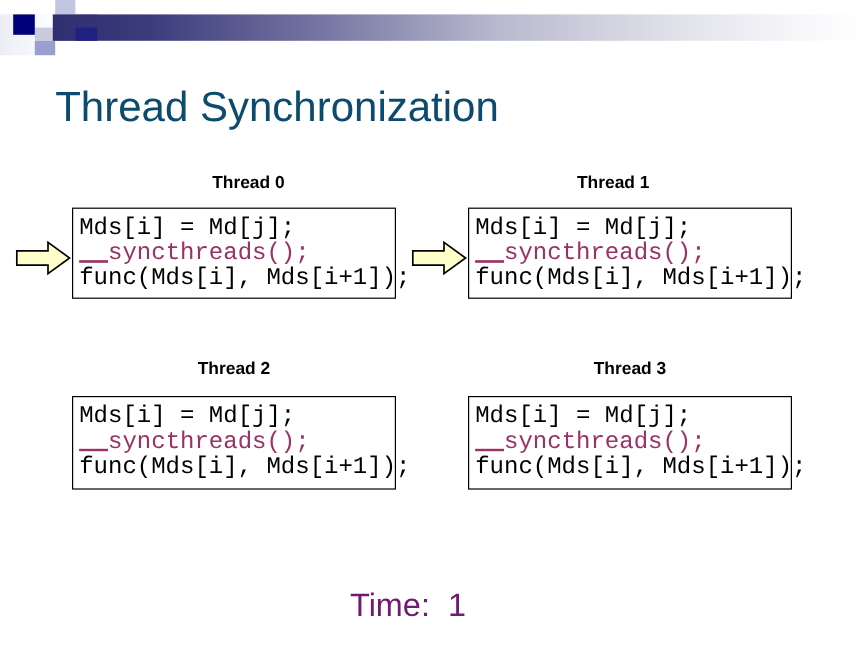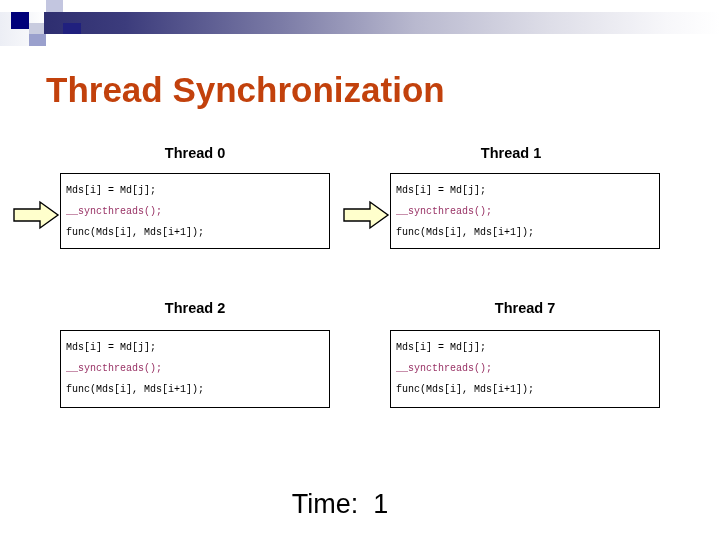--- a/index.html
+++ b/index.html
@@ -48,22 +48,22 @@
   #sq-lav-f     { left: 63px; top: 0px;  width: 18px; height: 12px; background: #ffffff; }
   #sq-lav-g     { left: 63px; top: 12px; width: 18px; height: 11px; background: #9fa4cf; }
   #sq-navy-h    { left: 63px; top: 23px; width: 18px; height: 11px; background: #20207e; }
 
   
   #page-title {
     position: absolute;
     left: 46px;
     top: 70px;
     font-size: 35px;
-    font-weight: 700;
-    color: #c2410c;
+    font-weight: 400;
+    color: #0c4a6e;
     letter-spacing: 0px;
     white-space: nowrap;
     font-family: "Liberation Sans", sans-serif;
   }
 
   
   .thread-label {
     position: absolute;
     font-size: 14.5px;
     font-weight: bold;
@@ -74,46 +74,47 @@
   }
   .code-box {
     position: absolute;
     box-sizing: border-box;
     border: 1.6px solid #000000;
     background: #ffffff;
     padding: 6px 0 6px 5px;
   }
   .code-line {
     font-family: "Liberation Mono", "DejaVu Sans Mono", monospace;
-    font-size: 10px;
+    font-size: 20px;
     line-height: 21px;
     color: #000000;
     white-space: pre;
   }
   .code-line.sync {
     color: #993366;
   }
   .code-line.sync .u {
+    text-decoration: underline;
     margin-top: 32px;
   }
 
   
   .arrow-icon {
     position: absolute;
   }
 
   
   #time-text {
     position: absolute;
     width: 680px;
     left: 0;
     top: 489px;
     text-align: center;
     font-size: 27px;
-    color: #000000;
+    color: #701a75;
     white-space: pre;
     font-family: "Liberation Sans", sans-serif;
   }
 </style>
 </head>
 <body>
 
 <div id="banner">
   <div class="sq" id="sq-fade"></div>
   <div class="sq" id="sq-lav-a"></div>
@@ -123,21 +124,21 @@
   <div class="sq" id="sq-lav-e"></div>
   <div class="sq" id="sq-lav-f"></div>
   <div class="sq" id="sq-lav-g"></div>
   <div id="banner-bar"></div>
   <div class="sq" id="sq-navy"></div>
   <div class="sq" id="sq-navy-h"></div>
 </div>
 
 <div id="page-title">Thread Synchronization</div>
 
-<div class="thread-label" style="left:60px; top:145px; width:270px;">Thread  0</div>
+<div class="thread-label" style="left:72px; top:145px; width:270px;">Thread  0</div>
 
 <svg class="arrow-icon" style="left:12px; top:200px;" width="48" height="30" viewBox="0 0 48 30">
   <polygon points="2,9 28,9 28,2 46,15 28,28 28,21 2,21" fill="#ffffcc" stroke="#000000" stroke-width="1.4" stroke-linejoin="miter"></polygon>
 </svg>
 
 <div class="code-box" style="left:60px; top:173px; width:270px; height:76px;">
   <div class="code-line">Mds[i] = Md[j];</div>
   <div class="code-line sync"><span class="u">__</span><span>syncthreads();</span></div>
   <div class="code-line">func(Mds[i], Mds[i+1]);</div>
 </div>
@@ -155,21 +156,21 @@
 </div>
 
 <div class="thread-label" style="left:60px; top:300px; width:270px;text-align:center;">Thread  2</div>
 
 <div class="code-box" style="left:60px; top:330px; width:270px; height:78px;">
   <div class="code-line">Mds[i] = Md[j];</div>
   <div class="code-line sync"><span class="u">__</span><span>syncthreads();</span></div>
   <div class="code-line">func(Mds[i], Mds[i+1]);</div>
 </div>
 
-<div class="thread-label" style="left:390px; top:300px; width:270px;">Thread  7</div>
+<div class="thread-label" style="left:390px; top:300px; width:270px;">Thread  3</div>
 
 <div class="code-box" style="left:390px; top:330px; width:270px; height:78px;">
   <div class="code-line">Mds[i] = Md[j];</div>
   <div class="code-line sync"><span class="u">__</span><span>syncthreads();</span></div>
   <div class="code-line">func(Mds[i], Mds[i+1]);</div>
 </div>
 
 <div id="time-text">Time:  1</div>
 
 </body></html>

